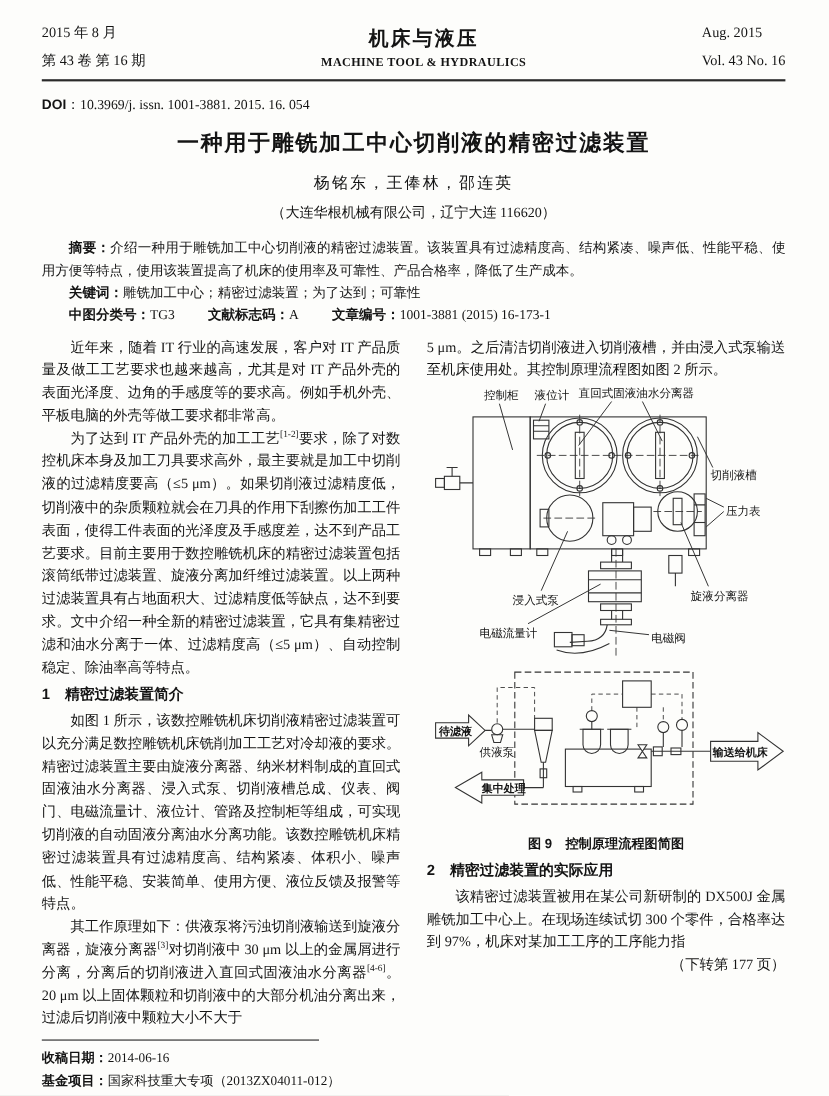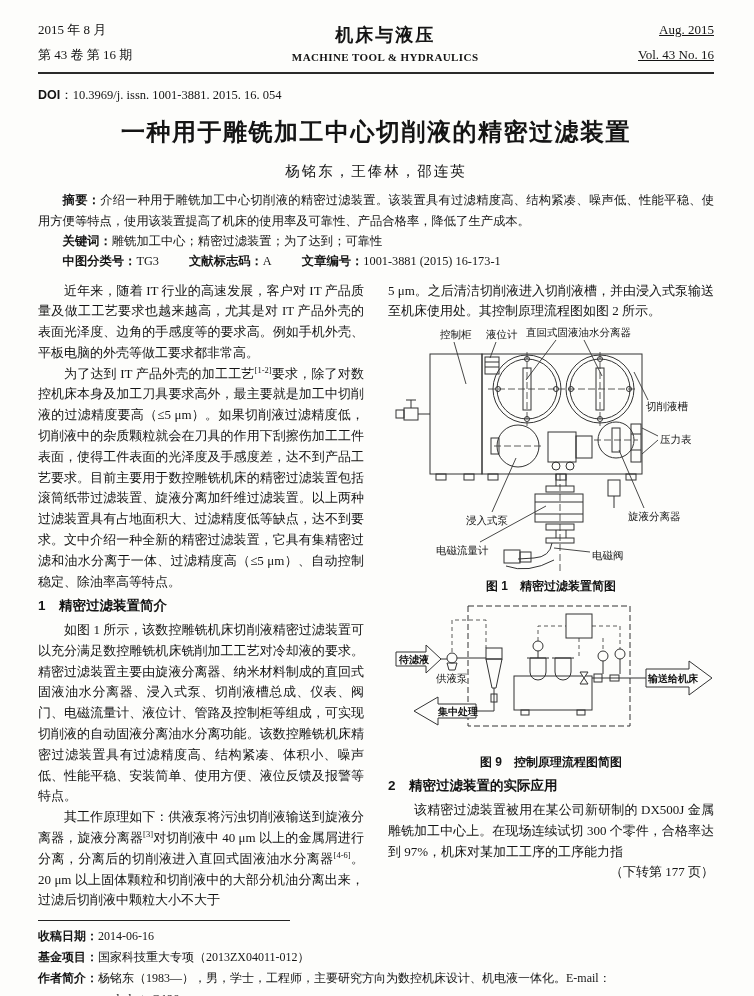--- a/index.html
+++ b/index.html
@@ -5,29 +5,29 @@
   html,body{margin:0;padding:0;background:#e8e8e4;}
   .page{
     width:754px;height:996px;box-sizing:border-box;margin:0 auto;
     background:#fdfdfb;color:#141414;overflow:hidden;
     padding:18px 40px 8px 38px;
     font-family:"Liberation Serif","DejaVu Serif",serif;
   }
   
   .hdr{display:flex;justify-content:space-between;align-items:center;font-size:13px;}
   .hdr-left div,.hdr-right div{line-height:1.9;}
-  .hdr-right{text-align:right;text-decoration:underline;}
+  .hdr-right{text-align:left;}
   .hdr-center{text-align:center;}
   .journal-cn{font-size:18px;font-weight:bold;font-family:"Liberation Sans","DejaVu Sans",sans-serif;letter-spacing:2px;}
   .journal-en{font-size:11px;font-weight:bold;margin-top:4px;letter-spacing:.4px;}
   .rule{border-bottom:2.5px solid #2a2a2a;margin-top:5px;}
   
   .doi{font-size:12.5px;margin:13px 0 4px;}
   .doi b{font-family:"Liberation Sans","DejaVu Sans",sans-serif;}
-  .title{font-family:"Liberation Sans","DejaVu Sans",sans-serif;font-size:24px;font-weight:bold;
+  .title{font-family:"Liberation Sans","DejaVu Sans",sans-serif;font-size:20px;font-weight:bold;
          text-align:center;margin:12px 0 14px;letter-spacing:1.5px;}
   .authors{text-align:center;font-size:14.5px;letter-spacing:2px;margin-bottom:9px;}
   .affiliation{text-align:center;font-size:12.8px;margin-bottom:13px;}
   
   .meta{font-size:12.3px;line-height:1.65;text-align:justify;}
   .meta b{font-family:"Liberation Sans","DejaVu Sans",sans-serif;}
   .indent2{text-indent:2em;}
   .class-line span.grp{margin-right:2.2em;}
   .class-line span.grp:last-child{margin-right:0;}
   
@@ -70,41 +70,42 @@
     </div>
   </div>
   <div class="rule"></div>
 
   <div class="doi">
     <b>DOI</b><span>：10.3969/j. issn. 1001-3881. 2015. 16. 054</span>
   </div>
 
   <div class="title">一种用于雕铣加工中心切削液的精密过滤装置</div>
   <div class="authors">杨铭东，王俸林，邵连英</div>
+  <div class="affiliation">（大连华根机械有限公司，辽宁大连 116620）</div>
 
   <div class="meta indent2">
     <b>摘要：</b><span>介绍一种用于雕铣加工中心切削液的精密过滤装置。该装置具有过滤精度高、结构紧凑、噪声低、性能平稳、使用方便等特点，使用该装置提高了机床的使用率及可靠性、产品合格率，降低了生产成本。</span>
   </div>
   <div class="meta indent2">
     <b>关键词：</b><span>雕铣加工中心；精密过滤装置；为了达到；可靠性</span>
   </div>
   <div class="meta indent2 class-line">
     <span class="grp"><b>中图分类号：</b><span>TG3</span></span>
     <span class="grp"><b>文献标志码：</b><span>A</span></span>
     <span class="grp"><b>文章编号：</b><span>1001-3881 (2015) 16-173-1</span></span>
   </div>
 
   <div class="columns">
 
     <section class="col">
       <p class="indent">近年来，随着 IT 行业的高速发展，客户对 IT 产品质量及做工工艺要求也越来越高，尤其是对 IT 产品外壳的表面光泽度、边角的手感度等的要求高。例如手机外壳、平板电脑的外壳等做工要求都非常高。</p>
       <p class="indent"><span>为了达到 IT 产品外壳的加工工艺</span><sup>[1-2]</sup><span>要求，除了对数控机床本身及加工刀具要求高外，最主要就是加工中切削液的过滤精度要高（≤5 μm）。如果切削液过滤精度低，切削液中的杂质颗粒就会在刀具的作用下刮擦伤加工工件表面，使得工件表面的光泽度及手感度差，达不到产品工艺要求。目前主要用于数控雕铣机床的精密过滤装置包括滚筒纸带过滤装置、旋液分离加纤维过滤装置。以上两种过滤装置具有占地面积大、过滤精度低等缺点，达不到要求。文中介绍一种全新的精密过滤装置，它具有集精密过滤和油水分离于一体、过滤精度高（≤5 μm）、自动控制稳定、除油率高等特点。</span></p>
       <h2 class="sec">1　精密过滤装置简介</h2>
       <p class="indent">如图 1 所示，该数控雕铣机床切削液精密过滤装置可以充分满足数控雕铣机床铣削加工工艺对冷却液的要求。精密过滤装置主要由旋液分离器、纳米材料制成的直回式固液油水分离器、浸入式泵、切削液槽总成、仪表、阀门、电磁流量计、液位计、管路及控制柜等组成，可实现切削液的自动固液分离油水分离功能。该数控雕铣机床精密过滤装置具有过滤精度高、结构紧凑、体积小、噪声低、性能平稳、安装简单、使用方便、液位反馈及报警等特点。</p>
-      <p class="indent"><span>其工作原理如下：供液泵将污浊切削液输送到旋液分离器，旋液分离器</span><sup>[3]</sup><span>对切削液中 40 μm 以上的金属屑进行分离，分离后的切削液进入直回式固液油水分离器</span><sup>[4-6]</sup><span>。20 μm 以上固体颗粒和切削液中的大部分机油分离出来，过滤后切削液中颗粒大小不大于</span></p>
+      <p class="indent"><span>其工作原理如下：供液泵将污浊切削液输送到旋液分离器，旋液分离器</span><sup>[3]</sup><span>对切削液中 30 μm 以上的金属屑进行分离，分离后的切削液进入直回式固液油水分离器</span><sup>[4-6]</sup><span>。20 μm 以上固体颗粒和切削液中的大部分机油分离出来，过滤后切削液中颗粒大小不大于</span></p>
     </section>
 
     <section class="col">
       <p>5 μm。之后清洁切削液进入切削液槽，并由浸入式泵输送至机床使用处。其控制原理流程图如图 2 所示。</p>
 
       <figure>
         <svg width="334" height="250" viewBox="0 0 334 250">
           <g stroke="#333" stroke-width="1" fill="none">
 
             <rect x="42" y="28" width="52" height="120"></rect>
@@ -201,21 +202,20 @@
           <text x="52" y="12">控制柜</text>
           <text x="98" y="12">液位计</text>
           <text x="138" y="10">直回式固液油水分离器</text>
           <text x="258" y="84">切削液槽</text>
           <text x="272" y="117">压力表</text>
           <text x="78" y="198">浸入式泵</text>
           <text x="48" y="228">电磁流量计</text>
           <text x="204" y="233">电磁阀</text>
           <text x="240" y="194">旋液分离器</text>
         </svg>
-        <figcaption>图 1　精密过滤装置简图</figcaption>
       </figure>
 
       <figure>
         <svg width="334" height="152" viewBox="0 0 334 152">
           <g stroke="#333" stroke-width="1" fill="none">
 
             <rect x="80" y="6" width="162" height="120" stroke-dasharray="6 3"></rect>
 
             <polygon points="8,52 38,52 38,45 53,59 38,73 38,66 8,66" fill="#fdfdfb"></polygon>
 

